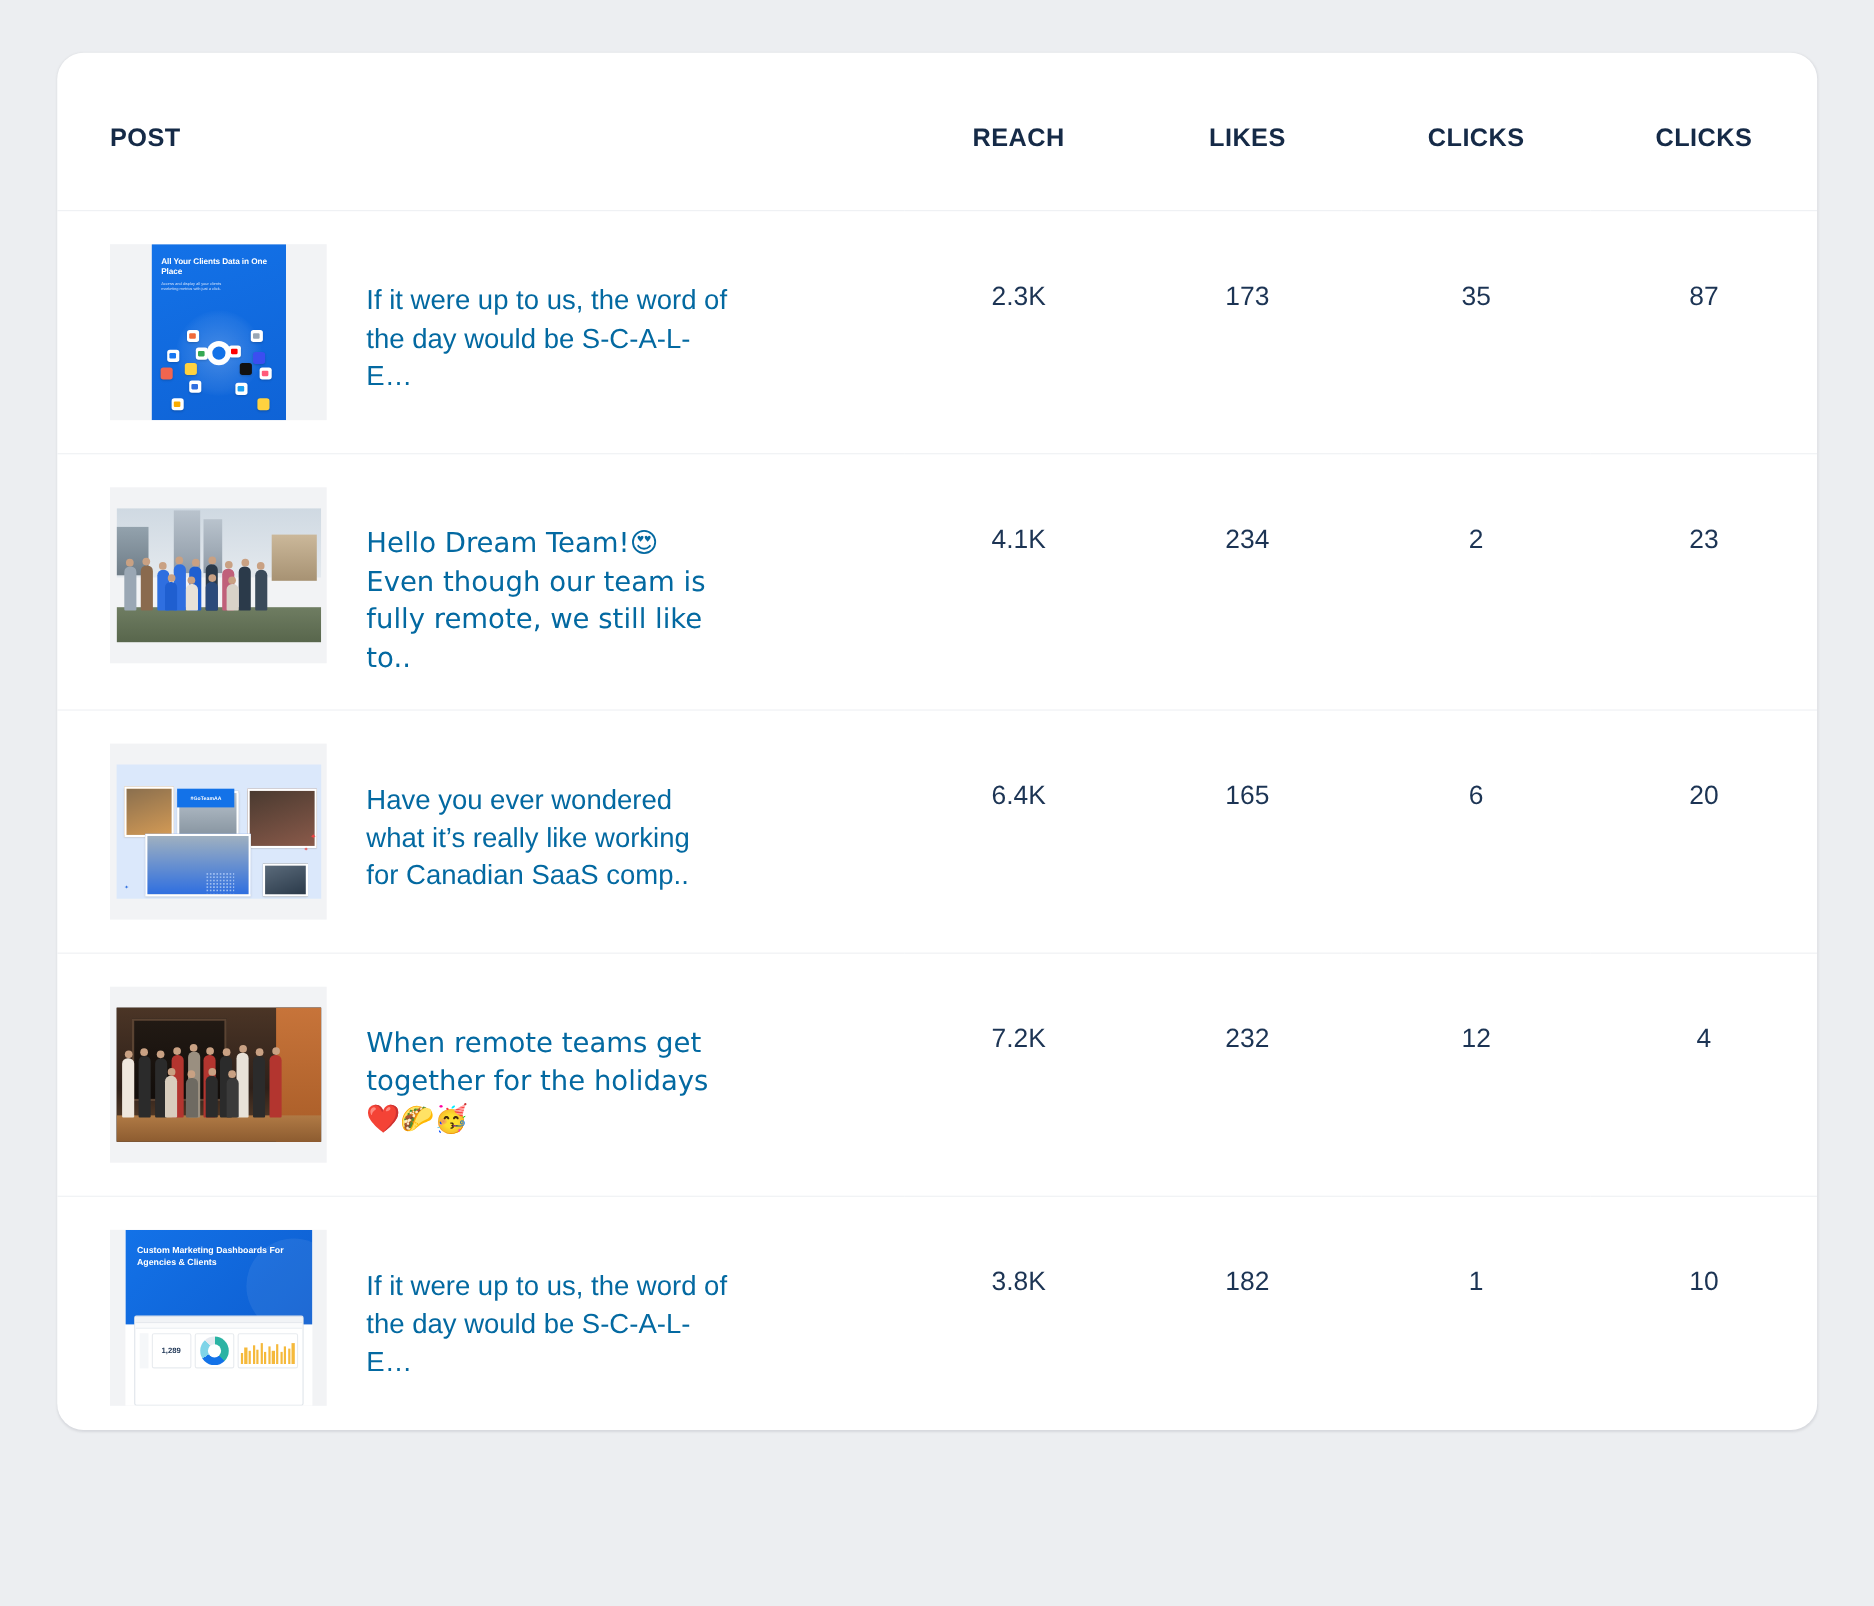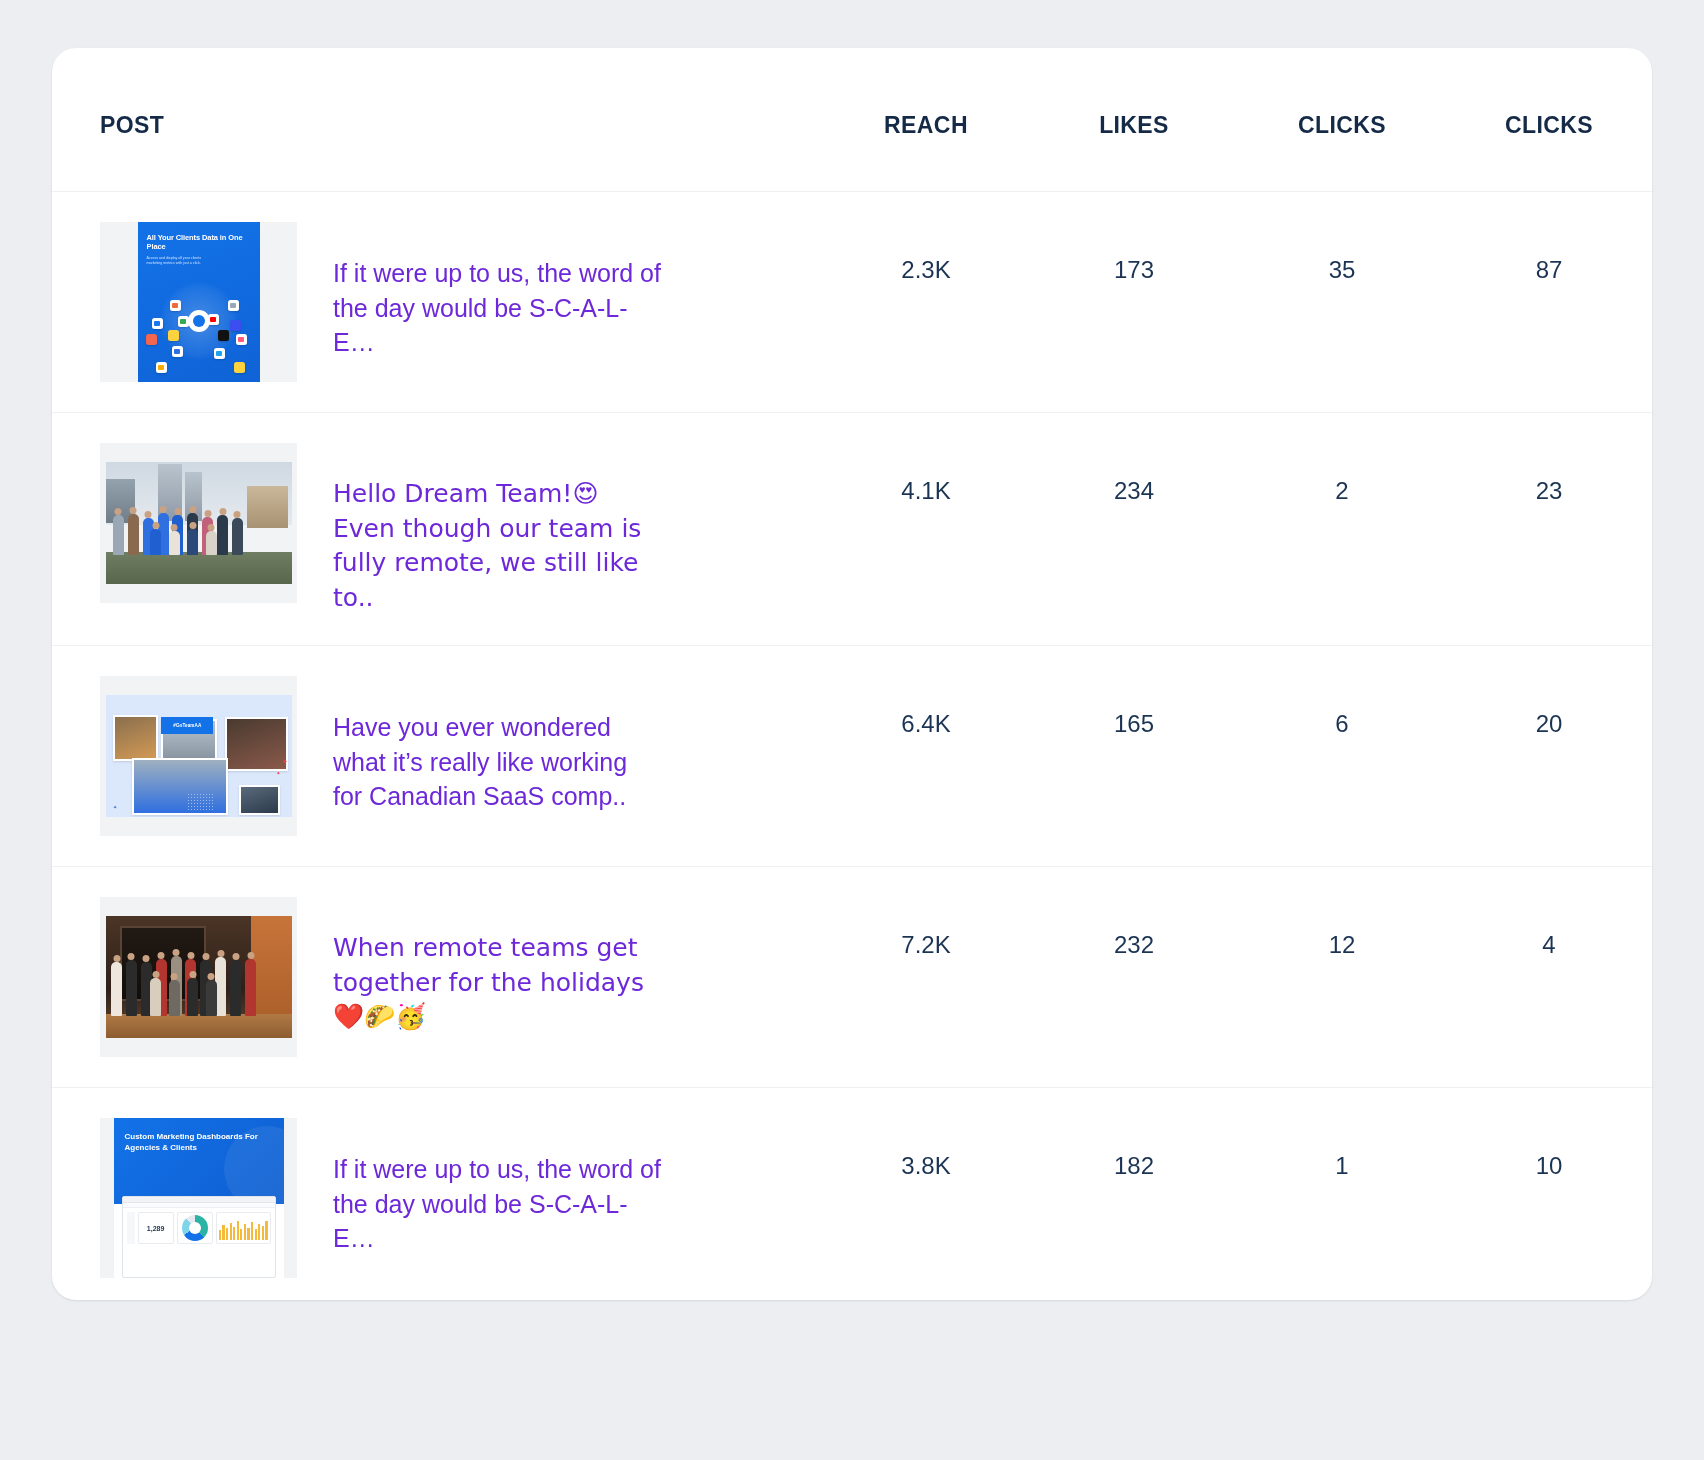--- a/index.html
+++ b/index.html
@@ -77,21 +77,21 @@
     overflow: hidden;
     position: relative;
   }
   .thumb-art {
     position: relative;
     overflow: hidden;
   }
   .post-title {
     font-size: 25px;
     line-height: 1.38;
-    color: #6d28d9;
+    color: #0369a1;
     padding-top: 34px;
     max-width: 330px;
   }
   td.metric {
     text-align: center;
     font-size: 24px;
     color: #1c3454;
     padding-top: 64px;
   }
 

